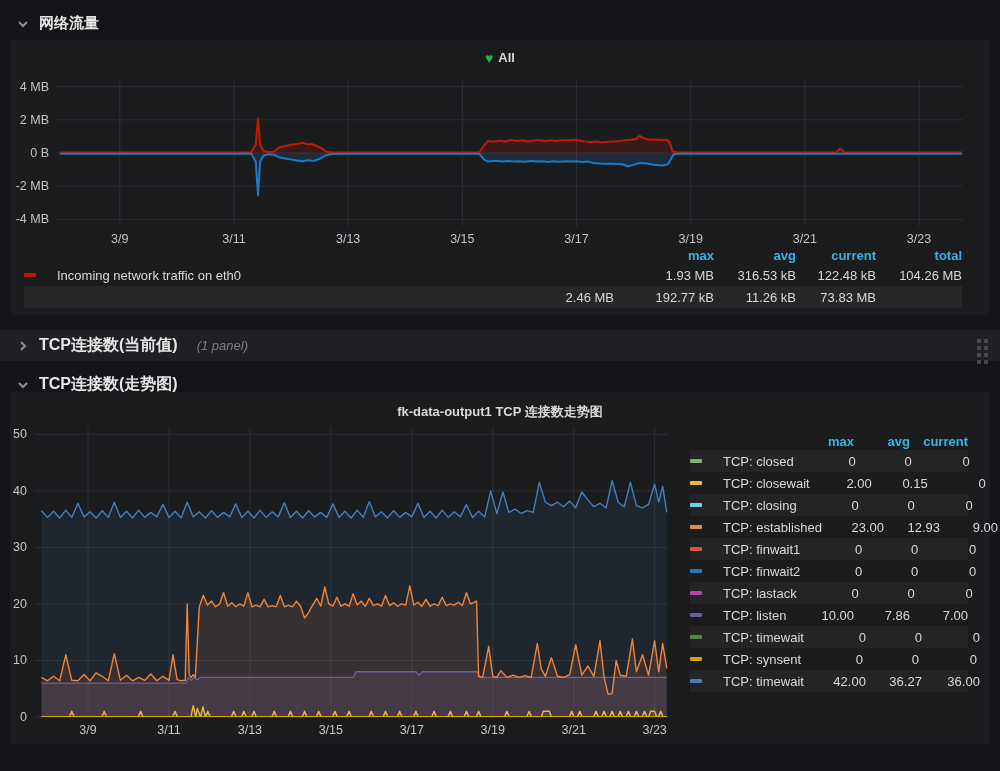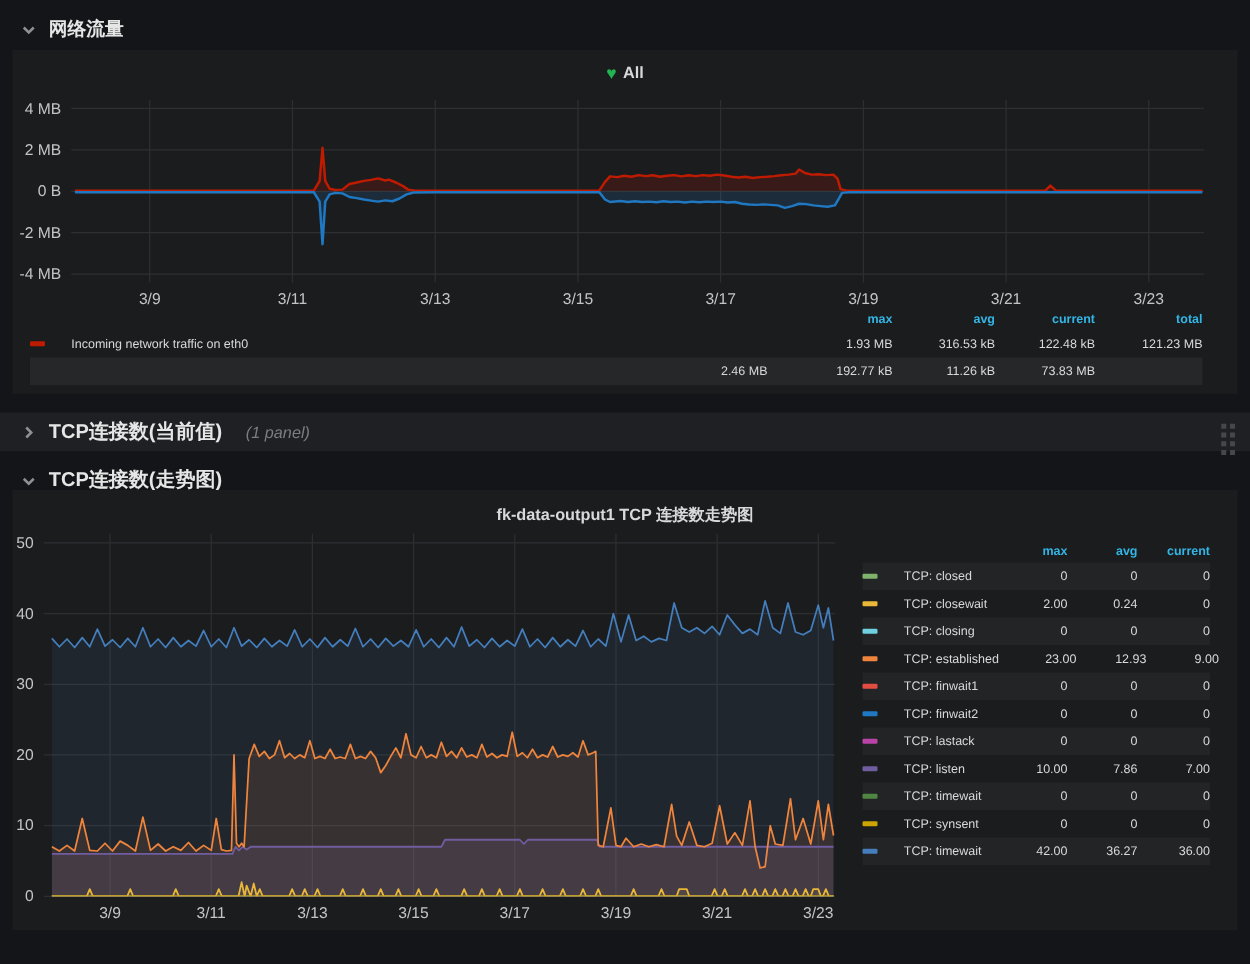--- a/index.html
+++ b/index.html
@@ -16,21 +16,21 @@
   .dots i{background:#46474b;width:4px;height:4px;display:block;}
   
   .panel{position:absolute;background:#1b1c1e;}
   .panel-title{position:absolute;left:0;right:0;text-align:center;color:#d8d9da;
     font-weight:bold;font-size:13px;cursor:pointer;}
   .heart{color:#23b350;font-size:14px;margin-right:5px;vertical-align:-1px;}
   
   .xtick{position:absolute;transform:translateX(-50%);color:#c3c4c6;font-size:12.5px;}
   .ytick{position:absolute;color:#c3c4c6;font-size:12.5px;text-align:right;transform:translateY(-50%);}
   
-  .legend{position:absolute;font-size:10px;color:#d8d9da;}
+  .legend{position:absolute;font-size:13px;color:#d8d9da;}
   .legend-head,.legend-row{display:grid;grid-template-columns:var(--cols);align-items:center;}
   .legend-head{height:18px;color:#33b5e5;font-weight:bold;}
   .legend-head span{text-align:right;cursor:pointer;}
   .legend-row{height:22px;}
   .legend-row .lab{display:flex;align-items:center;gap:21px;cursor:pointer;white-space:nowrap;}
   .swatch{width:12px;height:4px;border-radius:1px;flex:0 0 auto;}
   .num{text-align:right;}
   #net-legend .lrows .legend-row:nth-child(even){background:rgba(255,255,255,.05);}
   #tcp-legend .lrows .legend-row:nth-child(odd){background:rgba(255,255,255,.035);}
 </style>
@@ -101,21 +101,21 @@
       </div>
       <div class="lrows">
         <div class="legend-row">
           <span class="lab">
             <i class="swatch" style="background: rgb(191, 27, 0);"></i>
             <span>Incoming network traffic on eth0</span>
           </span>
           <span class="num">1.93 MB</span>
           <span class="num">316.53 kB</span>
           <span class="num">122.48 kB</span>
-          <span class="num">121.23 MB</span>
+          <span class="num">104.26 MB</span>
         </div>
         <div class="legend-row">
           <span class="num">2.46 MB</span>
           <span class="num">192.77 kB</span>
           <span class="num">11.26 kB</span>
           <span class="num">73.83 MB</span>
         </div>
       </div>
     </div>
 </div>
@@ -225,21 +225,21 @@
           <span class="num">0</span>
           <span class="num">0</span>
           <span class="num">0</span>
         </div>
         <div class="legend-row">
           <span class="lab">
             <i class="swatch" style="background: rgb(234, 184, 57);"></i>
             <span>TCP: closewait</span>
           </span>
           <span class="num">2.00</span>
-          <span class="num">0.24</span>
+          <span class="num">0.15</span>
           <span class="num">0</span>
         </div>
         <div class="legend-row">
           <span class="lab">
             <i class="swatch" style="background: rgb(110, 208, 224);"></i>
             <span>TCP: closing</span>
           </span>
           <span class="num">0</span>
           <span class="num">0</span>
           <span class="num">0</span>

